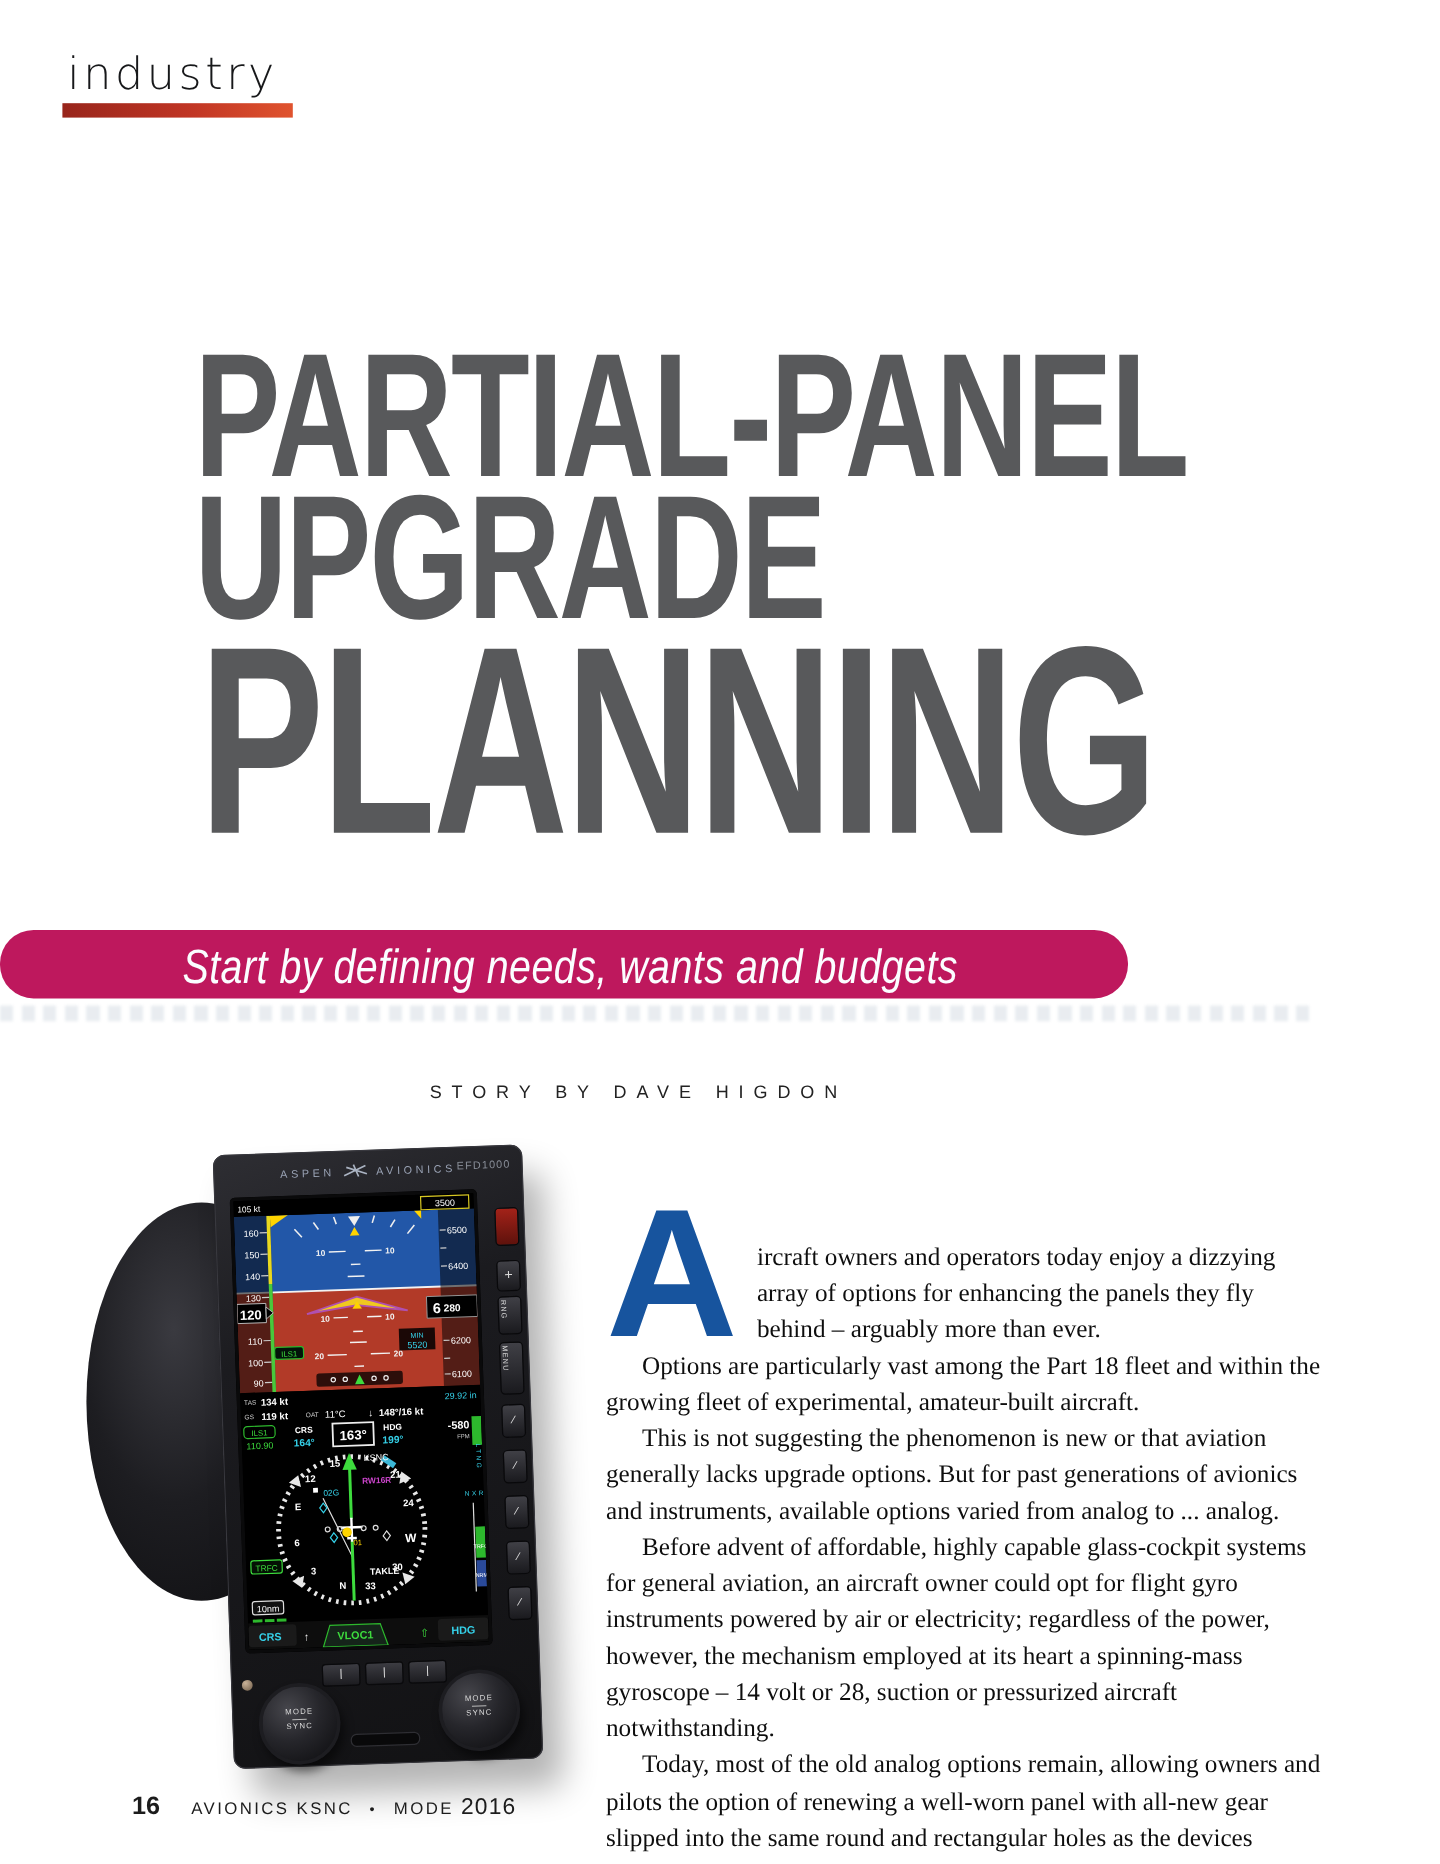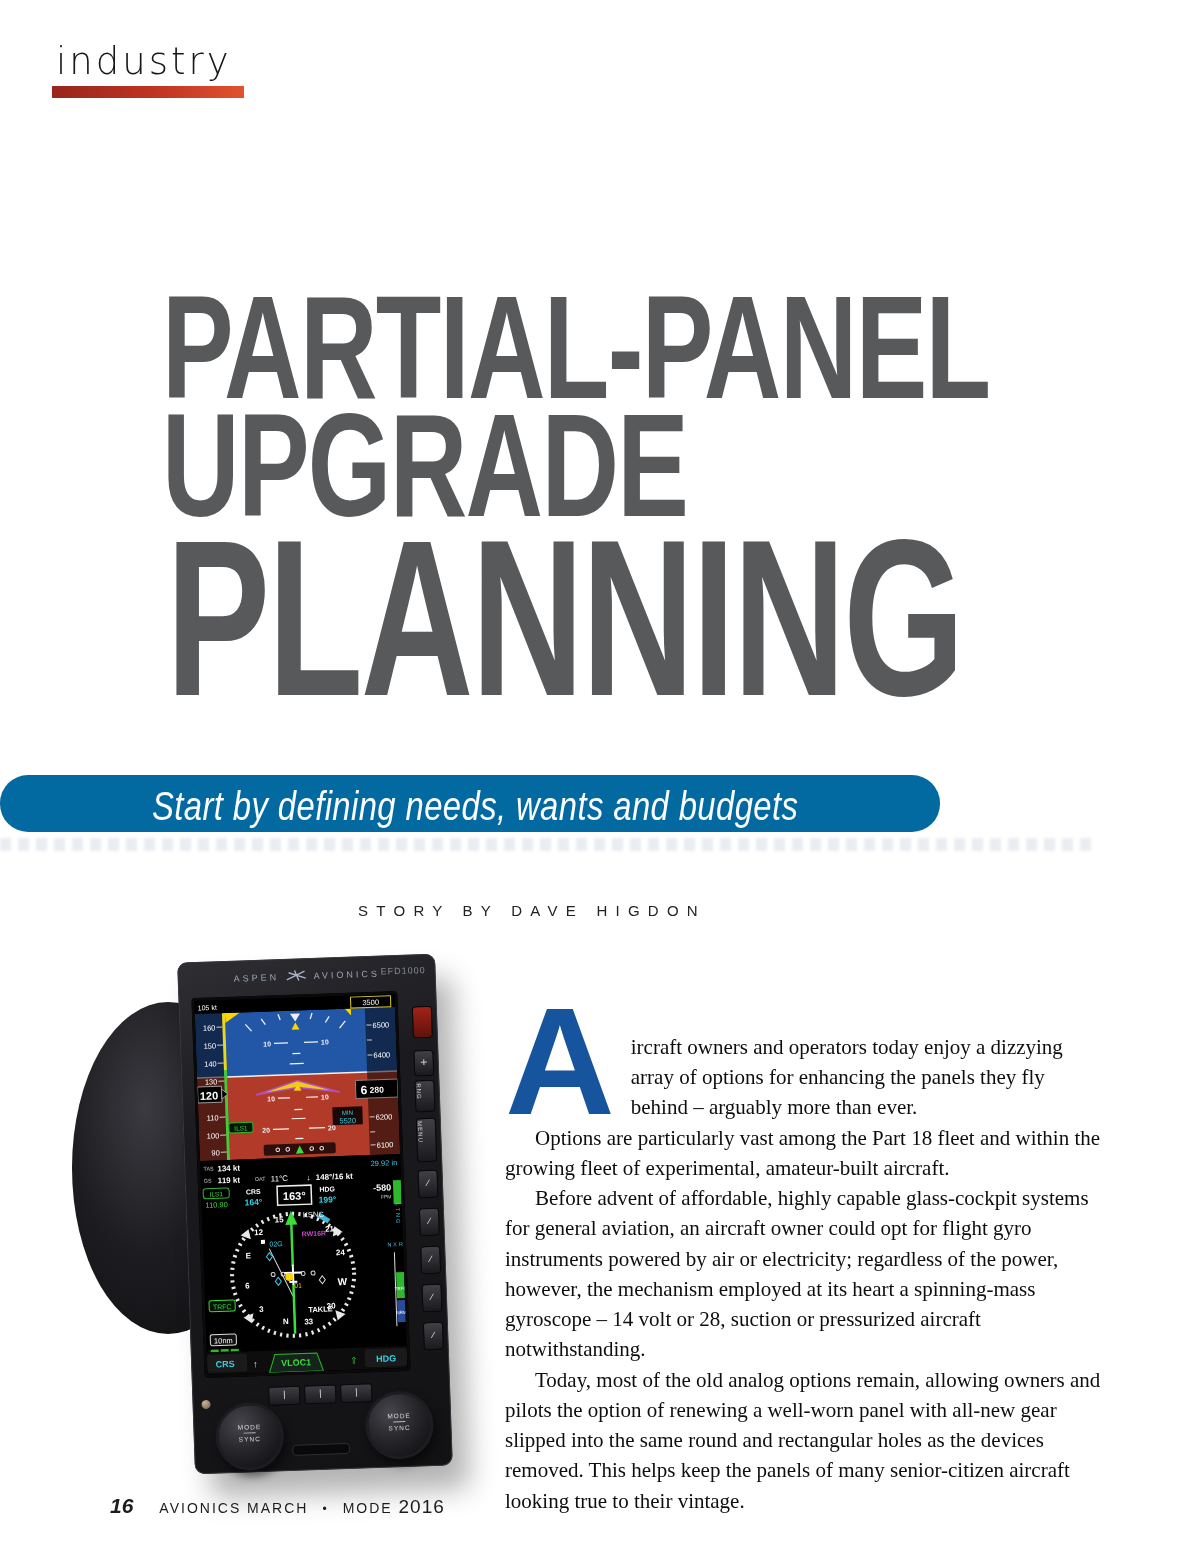--- a/index.html
+++ b/index.html
@@ -10,37 +10,37 @@
   #kicker{left:56px;top:40px;font-family:"DejaVu Sans",sans-serif;font-weight:200;font-size:37px;letter-spacing:3px;color:#17181a;text-align:right;}
   #kicker-bar{left:52px;top:86px;width:192px;height:12px;background:linear-gradient(90deg,#98251b 0%,#c03524 55%,#e0532e 100%);}
 
   
   .hl{color:#58595b;font-weight:700;transform-origin:0 0;white-space:nowrap;letter-spacing:-0.015em;line-height:1;}
   #hl1{left:162px;top:274px;font-size:147px;transform:scaleX(0.73);}
   #hl2{left:162px;top:392px;font-size:147px;transform:scaleX(0.73);}
   #hl3{left:166px;top:506px;font-size:223px;transform:scaleX(0.70);}
 
   
-  #banner{left:0;top:775px;width:940px;height:57px;background:#0369a1;border-radius:28px;}
+  #banner{left:0;top:775px;width:940px;height:57px;background:#be185d;border-radius:28px;}
   #banner span{position:absolute;left:152px;top:9px;color:#fbfdff;font-style:italic;font-size:40px;transform:scaleX(0.82);transform-origin:0 0;white-space:nowrap;letter-spacing:0.5px;}
   #ghost{left:0;top:838px;width:1098px;height:13px;opacity:.28;filter:blur(1.5px);
     background:repeating-linear-gradient(90deg,rgba(110,135,160,.55) 0 11px,rgba(110,135,160,0) 11px 18px);}
 
   
   #byline{left:0;top:902px;width:1064px;text-align:center;font-size:15px;color:#222;letter-spacing:0.55em;}
 
   
   #article{left:505px;top:996px;width:596px;font-family:"Liberation Serif",serif;font-size:21px;line-height:1.44;color:#0e0e0e;}
   #article p{margin:0;text-indent:30px;}
   #article p.first{text-indent:0;margin-top:36px;}
   #dropcap{float:left;font-family:"Liberation Sans",sans-serif;font-weight:700;font-size:152px;line-height:0.76;color:#17549e;margin:8px 16px 0 0;}
 
   
   #footer{left:110px;top:1494px;font-size:14px;color:#1c1c1c;letter-spacing:2px;}
-  #footer .pn{font-weight:700;font-size:21px;letter-spacing:0;margin-right:26px;font-style:italic;}
+  #footer .pn{font-weight:700;font-size:21px;letter-spacing:0;margin-right:26px;}
   #footer .yr{font-family:Liberation Sans, sans-serif;font-weight:200;font-size:19px;letter-spacing:1px;}
   #footer .sep{margin:0 14px;font-size:12px;}
 
   
   #instrument{left:68px;top:956px;width:392px;height:532px;}
   #hood{position:absolute;left:4px;top:46px;width:192px;height:332px;border-radius:50%;
     background:radial-gradient(ellipse at 38% 32%,#3a3a40 0%,#1d1d21 45%,#0c0c0e 100%);}
   #unit{position:absolute;left:118px;top:2px;width:258px;height:512px;transform:rotate(-2deg);
     background:linear-gradient(160deg,#2e2e33 0%,#1b1b1f 30%,#121214 100%);
     border-radius:10px;box-shadow:16px 24px 28px rgba(0,0,0,.30),inset 0 0 0 1px #38383e;}
@@ -350,19 +350,20 @@
       </div>
       <div id="slot"></div>
     </div>
   </div>
 </div>
 
 <div class="abs" id="article">
   <span id="dropcap">A</span>
   <p class="first">ircraft owners and operators today enjoy a dizzying array of options for enhancing the panels they fly behind – arguably more than ever.</p>
   <p>Options are particularly vast among the Part 18 fleet and within the growing fleet of experimental, amateur-built aircraft.</p>
+  <p>This is not suggesting the phenomenon is new or that aviation generally lacks upgrade options. But for past generations of avionics and instruments, available options varied from analog to ... analog.</p>
   <p>Before advent of affordable, highly capable glass-cockpit systems for general aviation, an aircraft owner could opt for flight gyro instruments powered by air or electricity; regardless of the power, however, the mechanism employed at its heart a spinning-mass gyroscope – 14 volt or 28, suction or pressurized aircraft notwithstanding.</p>
   <p>Today, most of the old analog options remain, allowing owners and pilots the option of renewing a well-worn panel with all-new gear slipped into the same round and rectangular holes as the devices removed. This helps keep the panels of many senior-citizen aircraft looking true to their vintage.</p>
 </div>
 
 <div class="abs" id="footer">
-  <span class="pn">16</span><span>AVIONICS MARCH</span><span class="sep">•</span><span>MODE</span>&nbsp;<span class="yr">2016</span>
+  <span class="pn">16</span><span>AVIONICS KSNC</span><span class="sep">•</span><span>MODE</span>&nbsp;<span class="yr">2016</span>
 </div>
 
 </body></html>

